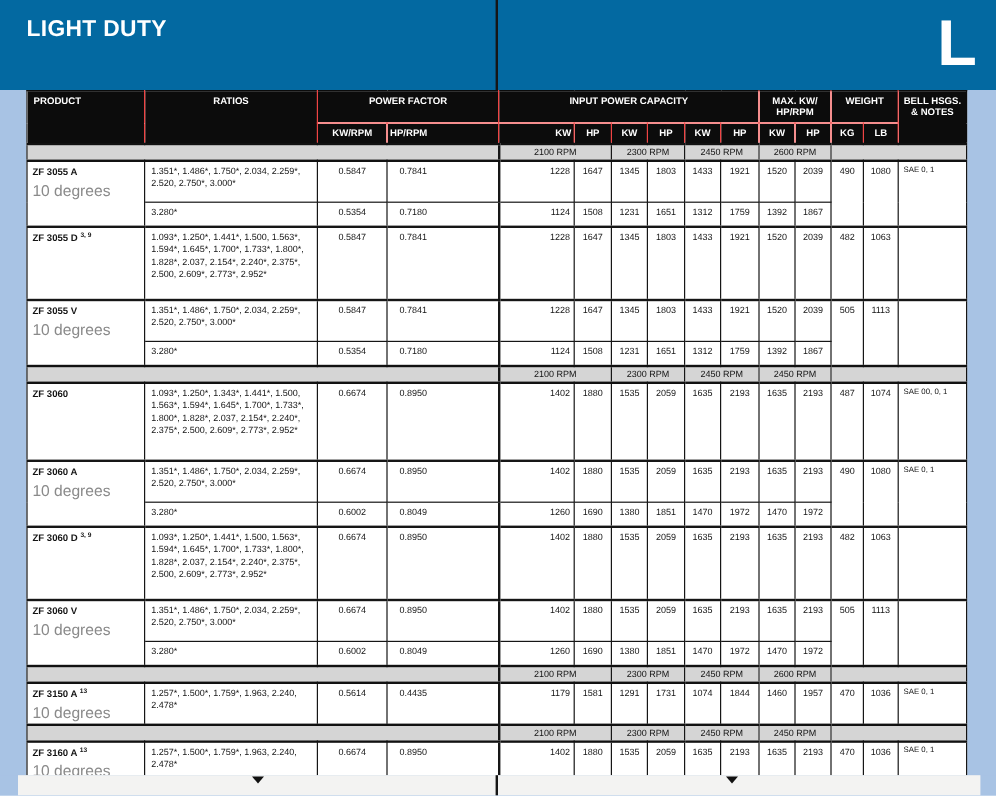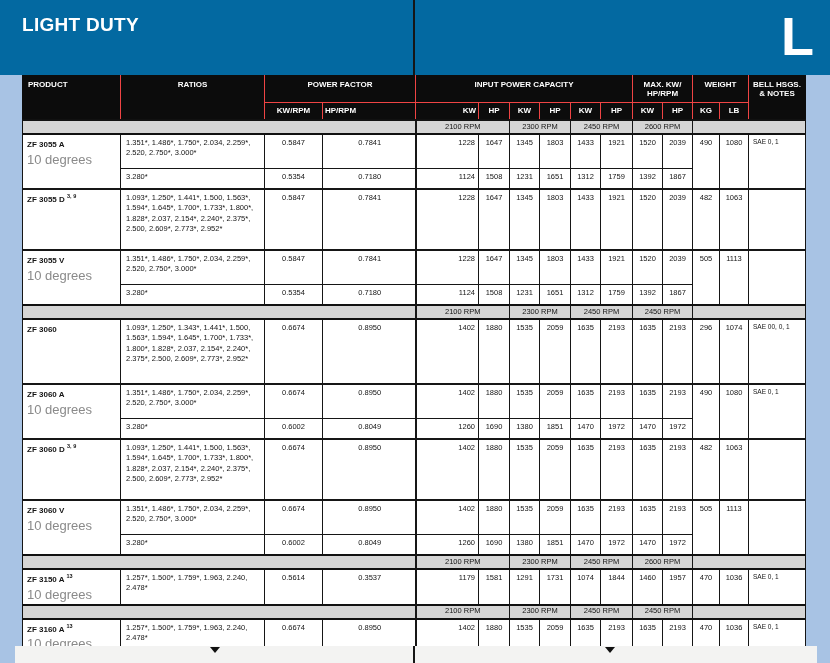--- a/index.html
+++ b/index.html
@@ -32,21 +32,21 @@
   tr.sep td{border-top-width:2px;}
   tr.last td{border-bottom:3px solid #111;}
   tr.h34 td{height:30px;} tr.h20 td{height:16px;} tr.h60 td{height:56px;}
   tr.h64 td{height:60px;} tr.h22 td{height:17px;}
   td.prod{padding-left:4px;}
   .pname{font-weight:bold;font-size:8px;white-space:nowrap;}
   .pname sup{font-size:5.5px;font-weight:bold;}
   .deg{color:#8a8a8a;font-size:13px;margin-top:1px;}
   td.rt{text-align:left;padding-left:5px;padding-right:4px;}
   td.pf{text-align:center;}
-  td.hpr{text-align:center;padding-left:4px;}
+  td.hpr{text-align:left;padding-left:10px;}
   td.kw1{text-align:right;padding-right:3px;}
   td.num{text-align:center;}
   td.cl{border-left-width:2px;}
   td.notes{font-size:6.5px;text-align:left;padding-left:4px;}
   
   tr.band td{background:#d5d5d5;border-top:2px solid #111;border-bottom:2px solid #111;
              height:12px;vertical-align:middle;padding:0;text-align:center;font-size:7.5px;}
   tr.band td.bsl{border-left-color:#111;}
   tr.band td.bsr{border-right-color:#111;}
   
@@ -230,21 +230,21 @@
       <td class="pf">0.6674</td>
       <td class="hpr">0.8950</td>
       <td class="kw1 cl">1402</td>
       <td class="num">1880</td>
       <td class="num">1535</td>
       <td class="num">2059</td>
       <td class="num">1635</td>
       <td class="num">2193</td>
       <td class="num">1635</td>
       <td class="num">2193</td>
-      <td class="num">296</td>
+      <td class="num">487</td>
       <td class="num">1074</td>
       <td class="notes">SAE 00, 0, 1</td>
     </tr>
 
     <tr class="sep h34">
       <td class="prod" rowspan="2">
         <div class="pname"><span>ZF 3060 A</span> <sup></sup></div>
         <div class="deg">10 degrees</div>
       </td>
       <td class="rt">1.351*, 1.486*, 1.750*, 2.034, 2.259*, 2.520, 2.750*, 3.000*</td>
@@ -340,21 +340,21 @@
       <td class="bsr" colspan="3"></td>
     </tr>
 
     <tr class="sep h34">
       <td class="prod">
         <div class="pname"><span>ZF 3150 A</span> <sup>13</sup></div>
         <div class="deg">10 degrees</div>
       </td>
       <td class="rt">1.257*, 1.500*, 1.759*, 1.963, 2.240, 2.478*</td>
       <td class="pf">0.5614</td>
-      <td class="hpr">0.3537</td>
+      <td class="hpr">0.4435</td>
       <td class="kw1 cl">1179</td>
       <td class="num">1581</td>
       <td class="num">1291</td>
       <td class="num">1731</td>
       <td class="num">1074</td>
       <td class="num">1844</td>
       <td class="num">1460</td>
       <td class="num">1957</td>
       <td class="num">470</td>
       <td class="num">1036</td>

